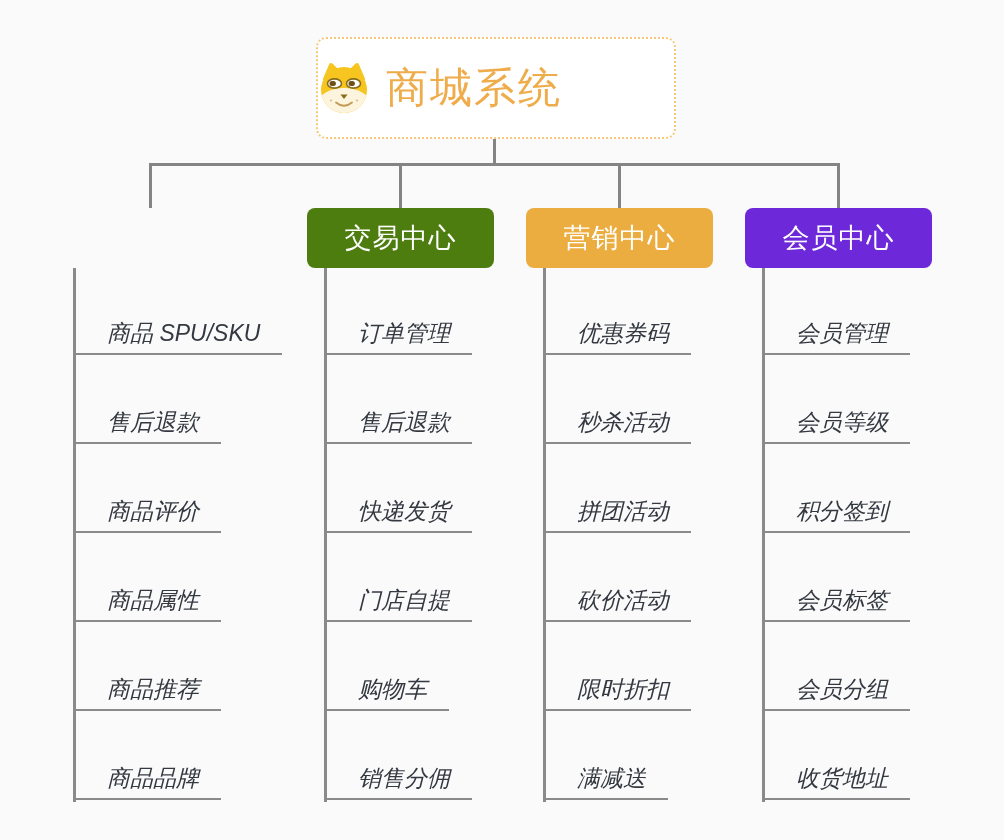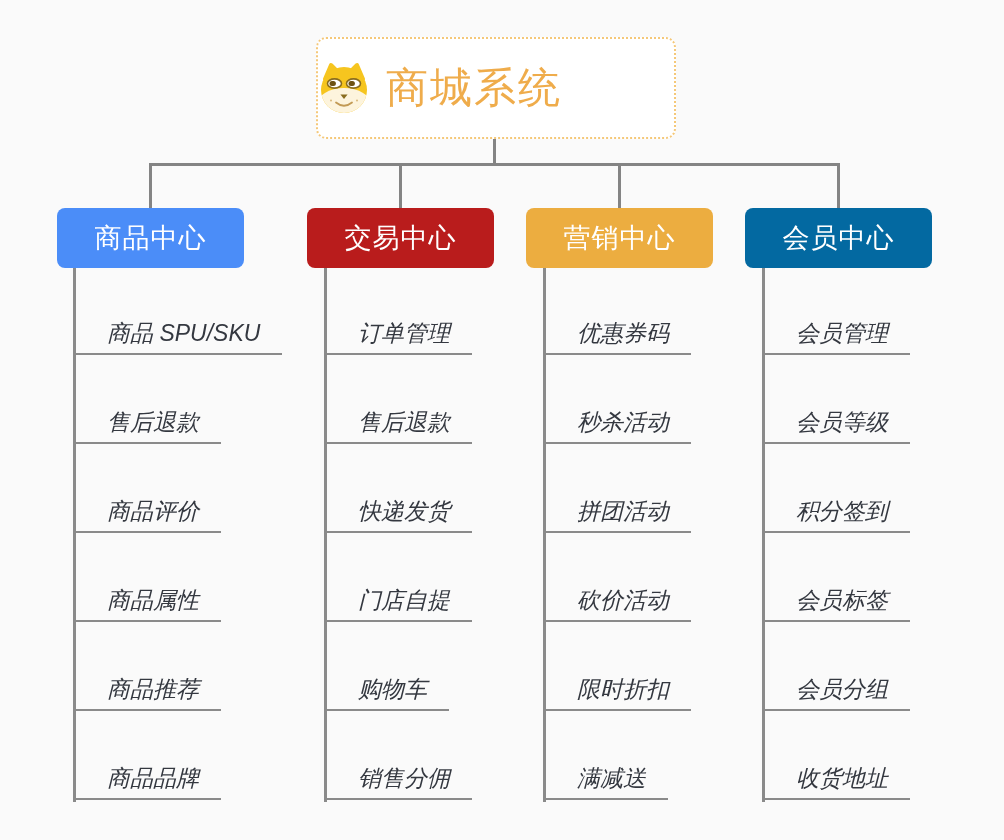--- a/index.html
+++ b/index.html
@@ -102,24 +102,23 @@
     <span class="root-title">商城系统</span>
   </div>
 
   <div class="line root-stub"></div>
   <div class="line rail"></div>
   <div class="line stub s0"></div>
   <div class="line stub s1"></div>
   <div class="line stub s2"></div>
   <div class="line stub s3"></div>
 
-  <div class="branch-box b0" style="background: rgb(75, 141, 248);">商品中心</div>
-  <div class="branch-box b1" style="background: #b91c1c; text-align: right;">交易中心</div>
+  <div class="branch-box b1" style="background: #4d7c0f; text-align: right;">交易中心</div>
   <div class="branch-box b2" style="background: rgb(236, 173, 64);">营销中心</div>
-  <div class="branch-box b3" style="background: #0369a1;">会员中心</div>
+  <div class="branch-box b3" style="background: #6d28d9;">会员中心</div>
 
   <div class="trunk c0"></div>
   <div class="trunk c1"></div>
   <div class="trunk c2"></div>
   <div class="trunk c3"></div>
 
   <div class="leaf c0 r0">商品 SPU/SKU</div>
   <div class="leaf c0 r1">售后退款</div>
   <div class="leaf c0 r2">商品评价</div>
   <div class="leaf c0 r3">商品属性</div>

